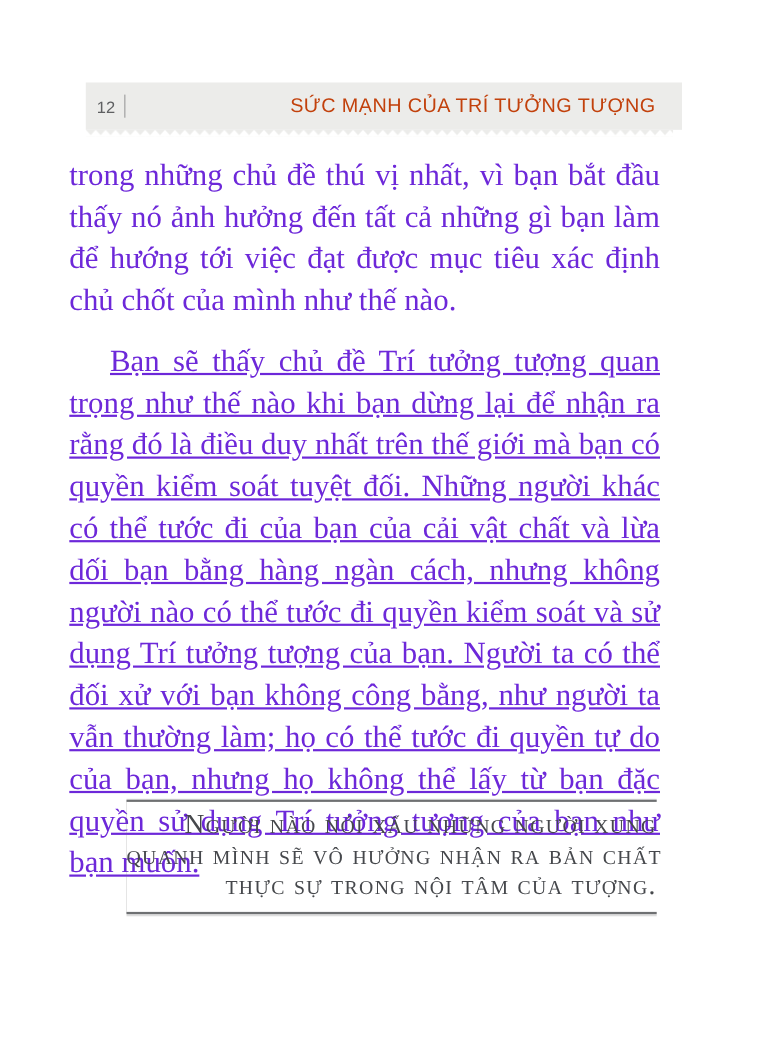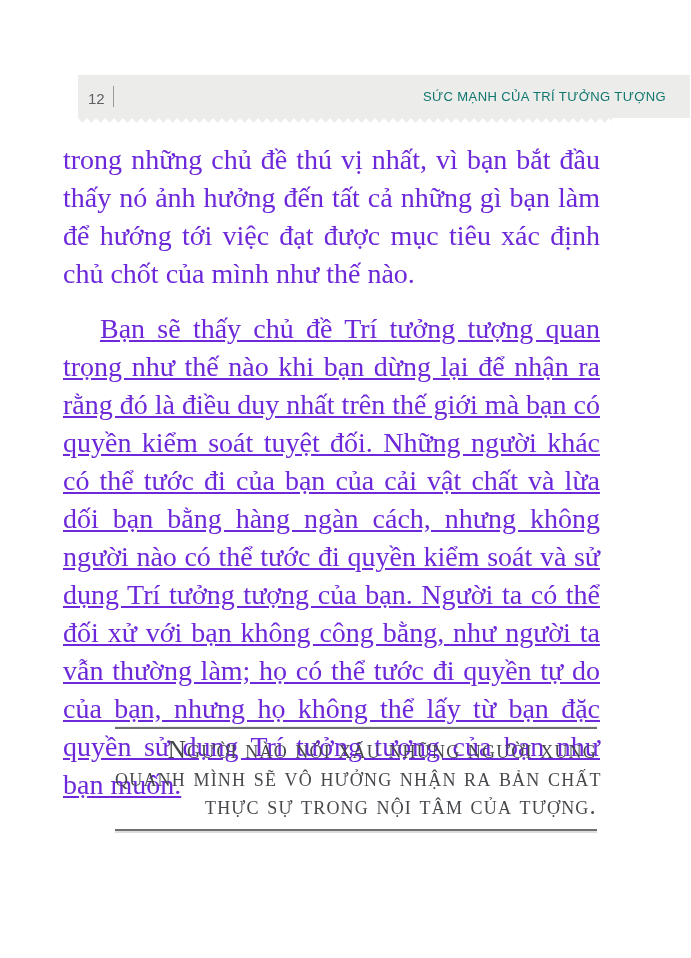--- a/index.html
+++ b/index.html
@@ -9,21 +9,21 @@
     height: 958px;
     background: #ffffff;
     overflow: hidden;
     font-family: "Liberation Serif", serif;
   }
   
   .header-bar {
     position: absolute;
     left: 78px;
     top: 75px;
-    width: 612px;
+    width: 542px;
     height: 43px;
     background: #ececea;
     box-sizing: border-box;
     display: flex;
     justify-content: space-between;
     align-items: center;
     padding: 0 24px 0 10px;
   }
   .page-num-wrap { display: flex; align-items: center; }
   .page-num {
@@ -34,22 +34,22 @@
   }
   .page-num-divider {
     display: inline-block;
     width: 1px;
     height: 21px;
     background: #9b9b9b;
     margin-left: 8px;
   }
   .running-title {
     font-family: "Liberation Sans", sans-serif;
-    font-size: 13px;
-    color: #0f766e;
+    font-size: 18px;
+    color: #c2410c;
     letter-spacing: 0.4px;
     white-space: nowrap;
   }
   .zigzag {
     position: absolute;
     left: 78px;
     top: 118px;
     display: block;
   }
   

